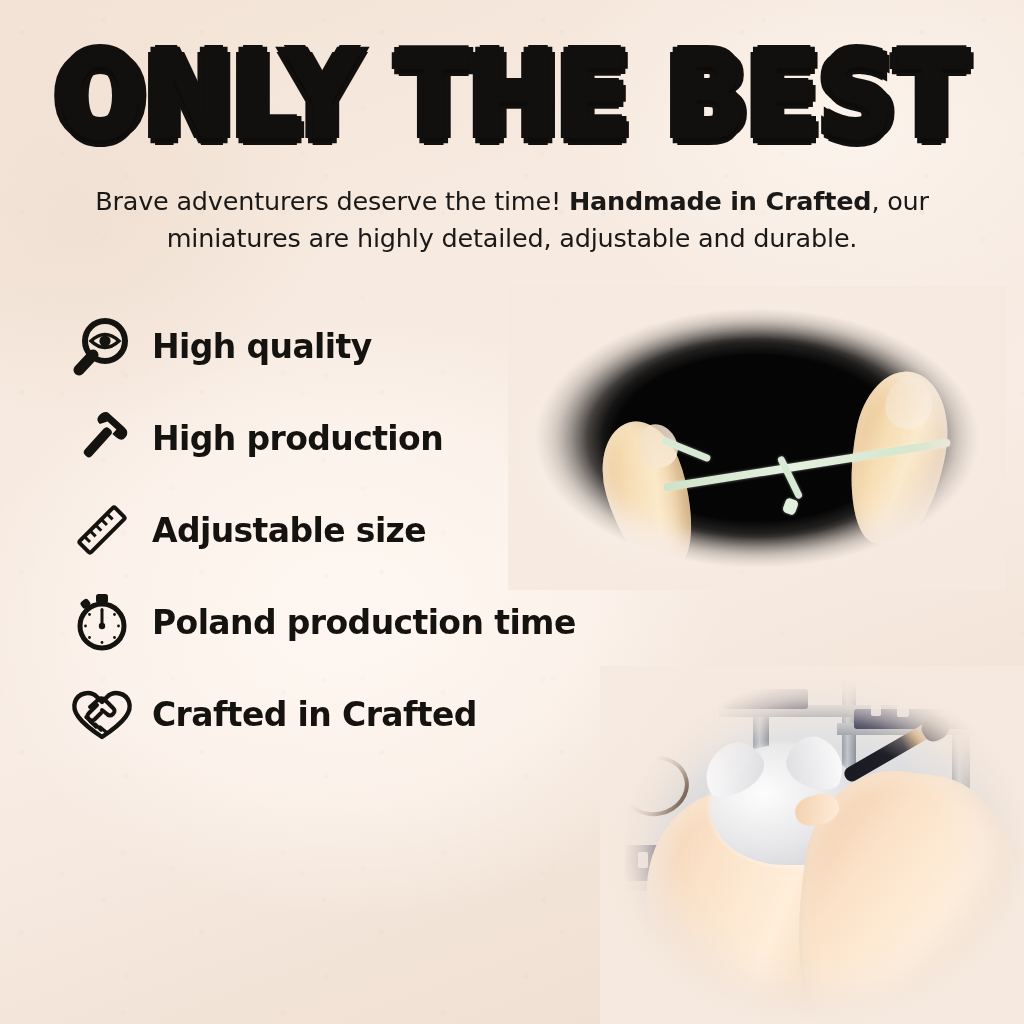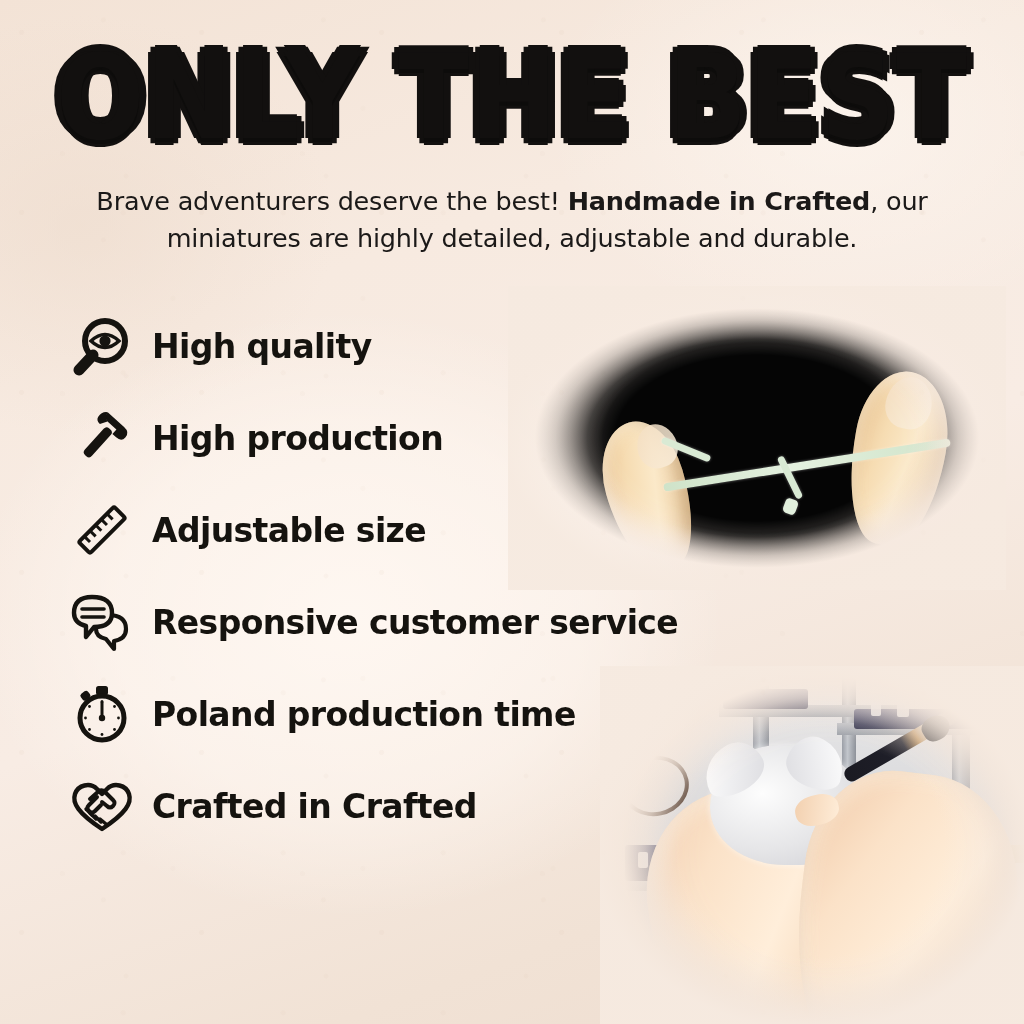--- a/index.html
+++ b/index.html
@@ -352,21 +352,21 @@
 <body>
 
 <div id="poster">
 
   <div id="grain"></div>
 
   <div class="headline-wrap">
     <div class="headline">ONLY THE BEST</div>
   </div>
 
-  <div class="subtitle"><span>Brave adventurers deserve the best! </span><b>Handmade in Crafted</b><span>, our miniatures are highly detailed, adjustable and durable.</span></div>
+  <div class="subtitle"><span>Brave adventurers deserve the time! </span><b>Handmade in Crafted</b><span>, our miniatures are highly detailed, adjustable and durable.</span></div>
 
   <div class="features">
 
     <div class="feature-row">
       <span class="feature-icon">
         <svg width="62" height="62" viewBox="0 0 62 62">
           <line x1="22" y1="40" x2="8" y2="55" stroke="#15130f" stroke-width="11" stroke-linecap="round"></line>
           <circle cx="34" cy="26" r="20" fill="none" stroke="#15130f" stroke-width="6"></circle>
           <path d="M20 26 Q34 13 48 26 Q34 39 20 26 Z" fill="none" stroke="#15130f" stroke-width="3.4"></path>
           <circle cx="34" cy="26" r="5.6" fill="#15130f"></circle>
@@ -397,31 +397,20 @@
             <line x1="22" y1="23" x2="22" y2="31" stroke="#15130f" stroke-width="3"></line>
             <line x1="30" y1="23" x2="30" y2="31" stroke="#15130f" stroke-width="3"></line>
             <line x1="38" y1="23" x2="38" y2="31" stroke="#15130f" stroke-width="3"></line>
             <line x1="46" y1="23" x2="46" y2="31" stroke="#15130f" stroke-width="3"></line>
           </g>
         </svg>
       </span>
       <span class="feature-label">Adjustable size</span>
     </div>
 
-    <div class="feature-row">
-      <span class="feature-icon">
-        <svg width="64" height="62" viewBox="0 0 64 62">
-          <path d="M38 24 Q56 24 56 38 Q56 48 44 50 L44 58 L36 48 Q26 46 26 38 Q26 24 38 24 Z" fill="none" stroke="#15130f" stroke-width="4.2" stroke-linejoin="round"></path>
-          <path d="M22 6 Q42 6 42 22 Q42 36 24 36 L16 46 L16 35 Q4 32 4 22 Q4 6 22 6 Z" fill="#f6ece3" stroke="#15130f" stroke-width="4.4" stroke-linejoin="round"></path>
-          <line x1="12" y1="18" x2="34" y2="18" stroke="#15130f" stroke-width="3.6" stroke-linecap="round"></line>
-          <line x1="12" y1="26" x2="34" y2="26" stroke="#15130f" stroke-width="3.6" stroke-linecap="round"></line>
-        </svg>
-      </span>
-      <span class="feature-label">Responsive customer service</span>
-    </div>
 
     <div class="feature-row">
       <span class="feature-icon">
         <svg width="62" height="62" viewBox="0 0 62 62">
           <rect x="25" y="3" width="12" height="9" rx="2.5" fill="#15130f"></rect>
           <rect x="10" y="9" width="9" height="8" rx="2.5" fill="#15130f" transform="rotate(-38 14 13)"></rect>
           <circle cx="31" cy="35" r="22" fill="none" stroke="#15130f" stroke-width="5"></circle>
           <line x1="31" y1="35" x2="31" y2="19" stroke="#15130f" stroke-width="3"></line>
           <circle cx="31" cy="35" r="3.2" fill="#15130f"></circle>
           <circle cx="31" cy="18.5" r="1.5" fill="#15130f"></circle>

